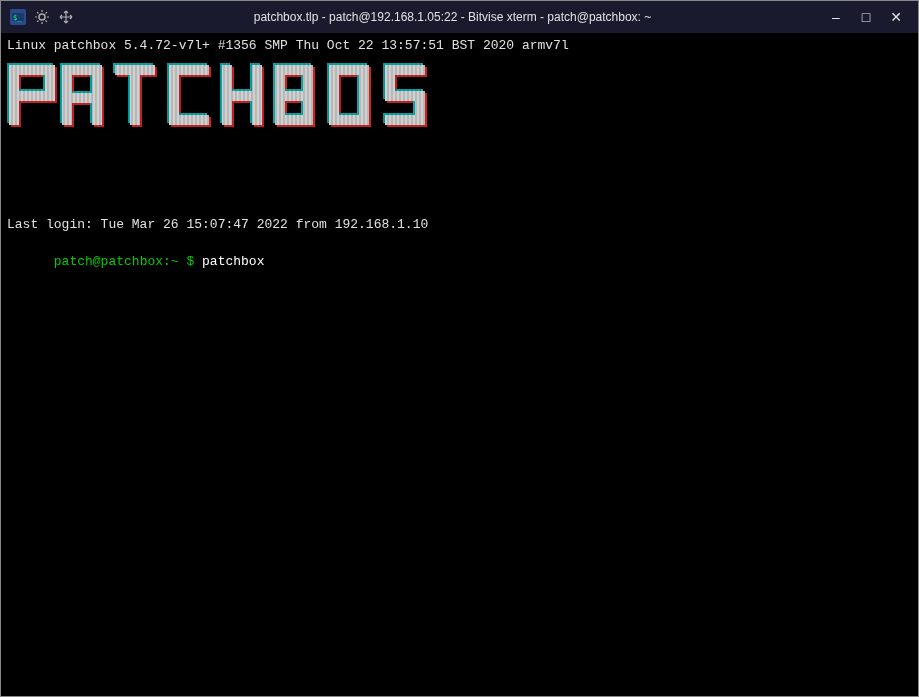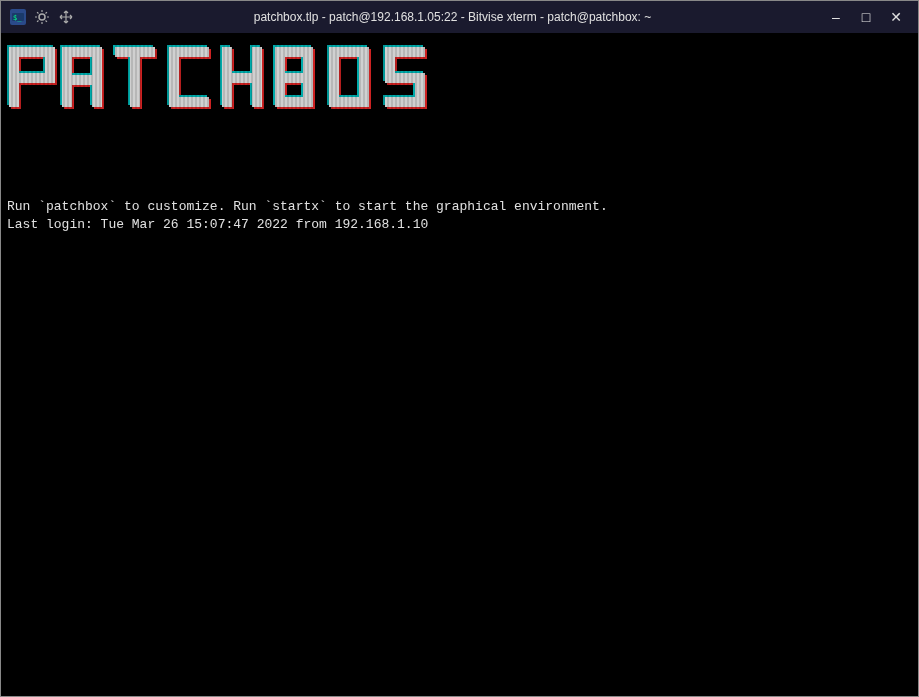--- a/index.html
+++ b/index.html
@@ -145,20 +145,21 @@
     </div>
     <div class="titlebar-title">patchbox.tlp - patch@192.168.1.05:22 - Bitvise xterm - patch@patchbox: ~</div>
     <div class="titlebar-controls">
       <button class="win-btn">–</button>
       <button class="win-btn">□</button>
       <button class="win-btn close">✕</button>
     </div>
   </div>
 
   <div class="terminal">
+    <div class="term-line system-info">Linux patchbox 5.4.72-v7l+ #1356 SMP Thu Oct 22 13:57:51 BST 2020 armv7l</div>
 
     <div class="logo-container">
       <svg width="800" height="145" viewBox="0 0 800 145" xmlns="http://www.w3.org/2000/svg">
 
         <g fill="#cc2222" transform="translate(2,2)">
           <rect x="2" y="2" width="10" height="60"></rect>
           <rect x="2" y="2" width="40" height="10"></rect>
           <rect x="2" y="28" width="40" height="10"></rect>
           <rect x="38" y="2" width="10" height="36"></rect>
         </g>
@@ -309,16 +310,18 @@
         <rect x="0" y="0" width="440" height="75" fill="url(#vlines)" opacity="0.3"></rect>
 
         <defs>
           <pattern id="vlines" width="4" height="75" patternUnits="userSpaceOnUse">
             <rect width="2" height="75" fill="#000" opacity="0.4"></rect>
           </pattern>
         </defs>
       </svg>
     </div>
 
-    <div class="term-line">Run `patchbox` to customize. Run `startx` to start the graphical environment.</div>
     <div class="term-line">Last login: Tue Mar 26 15:07:47 2022 from 192.168.1.10</div>
+    <div class="term-line">
+      <span class="prompt-green">patch@patchbox:~ $</span><span class="prompt-white"> patchbox</span>
+    </div>
   </div>
 </div>
 
 </body></html>

